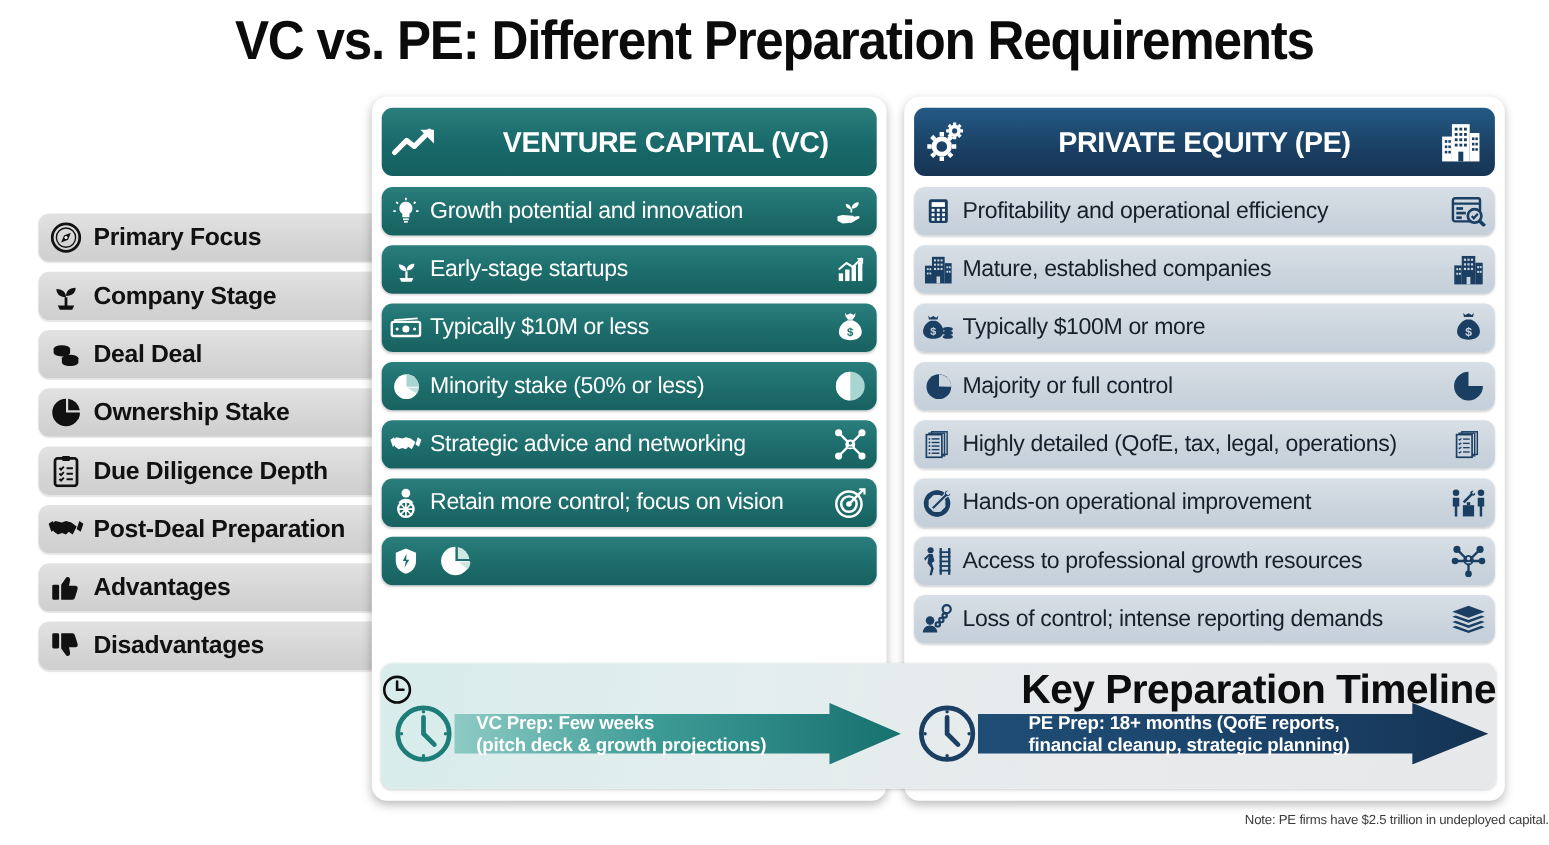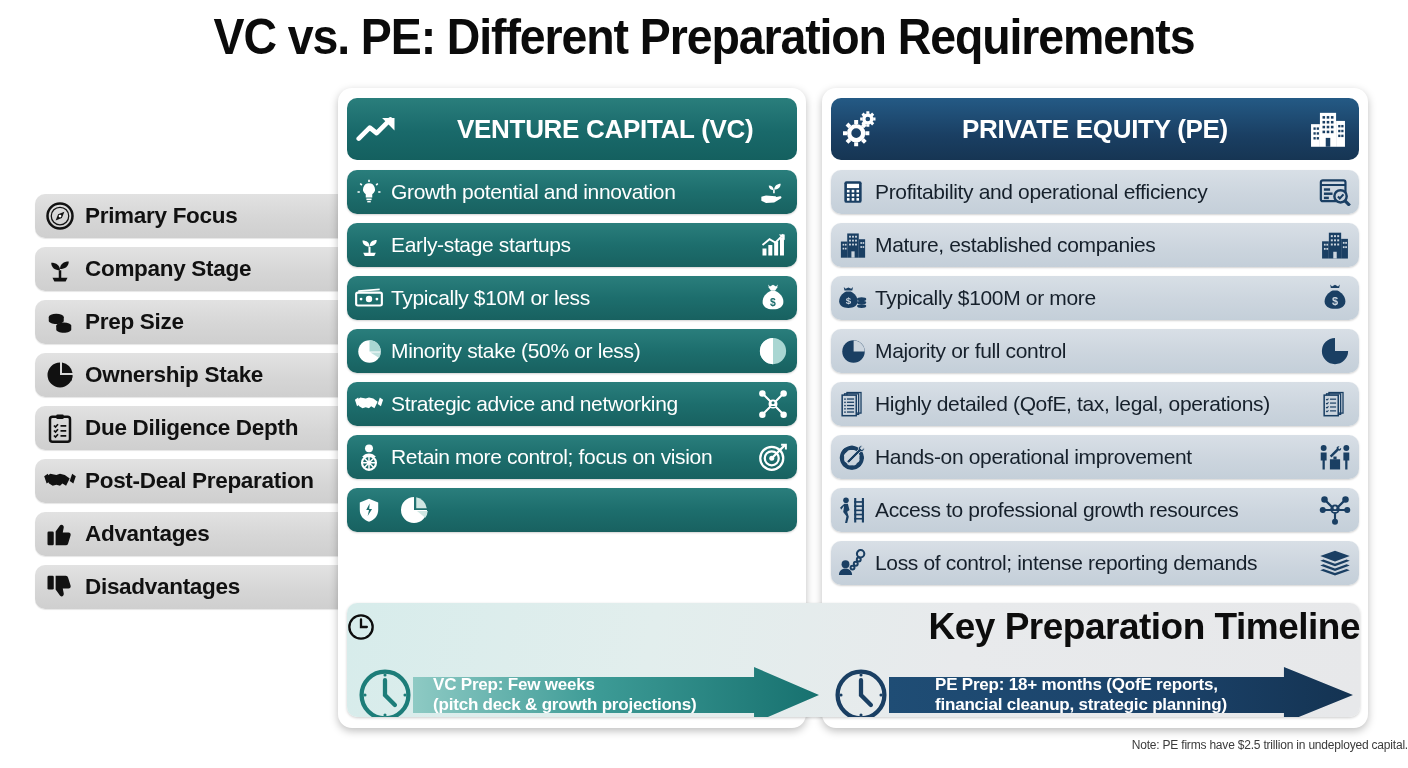--- a/index.html
+++ b/index.html
@@ -77,21 +77,21 @@
     border-radius:10px;
     background:linear-gradient(100deg,#d7eceb 0%,#e2eeed 30%,#e8eaec 60%,#e7e8ea 100%);
     box-shadow:0 1px 3px rgba(0,0,0,.20);
     overflow:hidden;
   }
   #tl-head{
     position:absolute;left:0;right:0;top:7px;height:34px;
     display:flex;align-items:center;justify-content:space-between;gap:8px;
     font-size:37px;font-weight:bold;color:#0d0d0d;letter-spacing:-0.5px;
   }
-  .tl-arrow-wrap{position:absolute;top:61px;height:62px;display:flex;align-items:center;}
+  .tl-arrow-wrap{position:absolute;top:33px;height:62px;display:flex;align-items:center;}
   #tl-vc{left:10px;width:462px;}
   #tl-pe{left:486px;width:520px;}
   .tl-clock{flex:0 0 56px;display:flex;align-items:center;justify-content:center;}
   .tl-arrow{position:relative;flex:1;height:56px;}
   .tl-arrow .tl-label{
     position:absolute;left:20px;top:50%;transform:translateY(-50%);
     color:#fff;font-size:17px;font-weight:bold;line-height:1.15;letter-spacing:-0.2px;
     white-space:pre-line;
   }
   #tl-pe .tl-label{left:46px;}
@@ -135,21 +135,21 @@
 
   <div class="label-pill">
     <span class="lp-ico">
       <svg width="30" height="30" viewBox="0 0 24 24">
           <ellipse cx="9" cy="8" rx="6" ry="2.6" fill="#111"></ellipse>
           <path d="M3 8v3c0 1.4 2.7 2.6 6 2.6s6-1.2 6-2.6V8" fill="#111"></path>
           <ellipse cx="15" cy="15" rx="6" ry="2.6" fill="#111"></ellipse>
           <path d="M9 15v3c0 1.4 2.7 2.6 6 2.6s6-1.2 6-2.6v-3" fill="#111"></path>
         </svg>
     </span>
-    <span class="lp-txt">Prep Size</span>
+    <span class="lp-txt">Deal Deal</span>
   </div>
 
   <div class="label-pill">
     <span class="lp-ico">
       <svg width="30" height="30" viewBox="0 0 24 24">
           <path d="M12 12V2a10 10 0 1 0 10 10z" fill="#111"></path>
           <path d="M13.6 10.4H22A10 10 0 0 0 13.6 2z" fill="#111"></path>
           <path d="M13.2 13.2 21 17a10 10 0 0 0 1-4.6h-8.8z" fill="#111"></path>
         </svg>
     </span>

